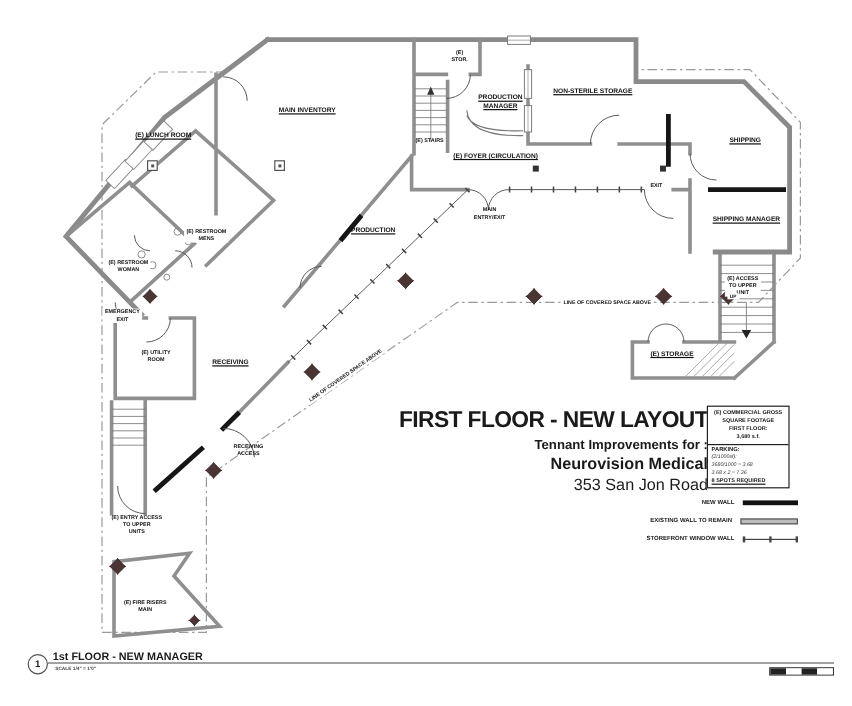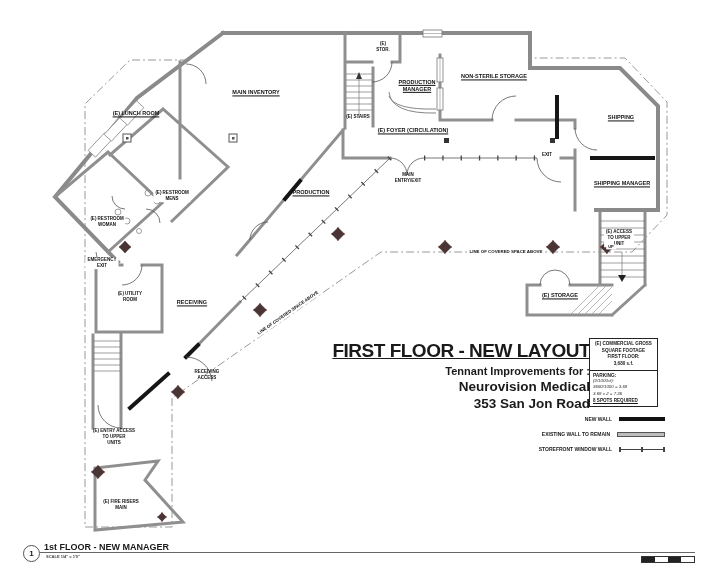--- a/index.html
+++ b/index.html
@@ -6,24 +6,24 @@
   #sheet{position:relative;width:710px;height:588px;background:#ffffff;overflow:hidden;
          font-family:"Liberation Sans",sans-serif;color:#1a1a1a;}
   #plan-svg{position:absolute;left:0;top:0;}
   
   .plan-label{position:absolute;font-weight:bold;text-align:center;white-space:pre-line;
               line-height:1.3;letter-spacing:0;color:#111;}
   .plan-label.u{text-decoration:underline;}
   .plan-label.bg{background:#fff;padding:0 2px;}
   
   #title-block{position:absolute;left:240px;top:341px;width:350px;text-align:right;}
-  #title-main{font-size:19px;font-weight:bold;letter-spacing:-0.5px;line-height:1.0;text-decoration:underline;}
+  #title-main{font-size:19px;font-weight:bold;letter-spacing:-0.5px;line-height:1.0;}
   #title-sub1{font-size:11px;font-weight:bold;margin-top:5px;}
   #title-sub2{font-size:13.5px;font-weight:bold;margin-top:2px;}
-  #title-sub3{font-size:13.5px;font-weight:bold;margin-top:2px;}
+  #title-sub3{font-size:13.5px;font-weight:normal;margin-top:2px;}
   
   #info-box{position:absolute;left:589px;top:338px;width:67px;border:1px solid #222;background:#fff;}
   .ib-top{border-bottom:1px solid #222;padding:2px 1px;text-align:center;}
   .ib-top div{font-size:4.6px;font-weight:bold;line-height:1.45;}
   .ib-bot{padding:2px 2px 3px 3px;text-align:left;}
   .ib-bot .hd{font-size:4.8px;font-weight:bold;}
   .ib-bot .it{font-size:4.4px;font-style:italic;line-height:1.5;color:#333;}
   .ib-bot .req{font-size:4.6px;font-weight:bold;text-decoration:underline;margin-top:1px;}
   
   #legend{position:absolute;left:440px;top:416px;width:225px;}

